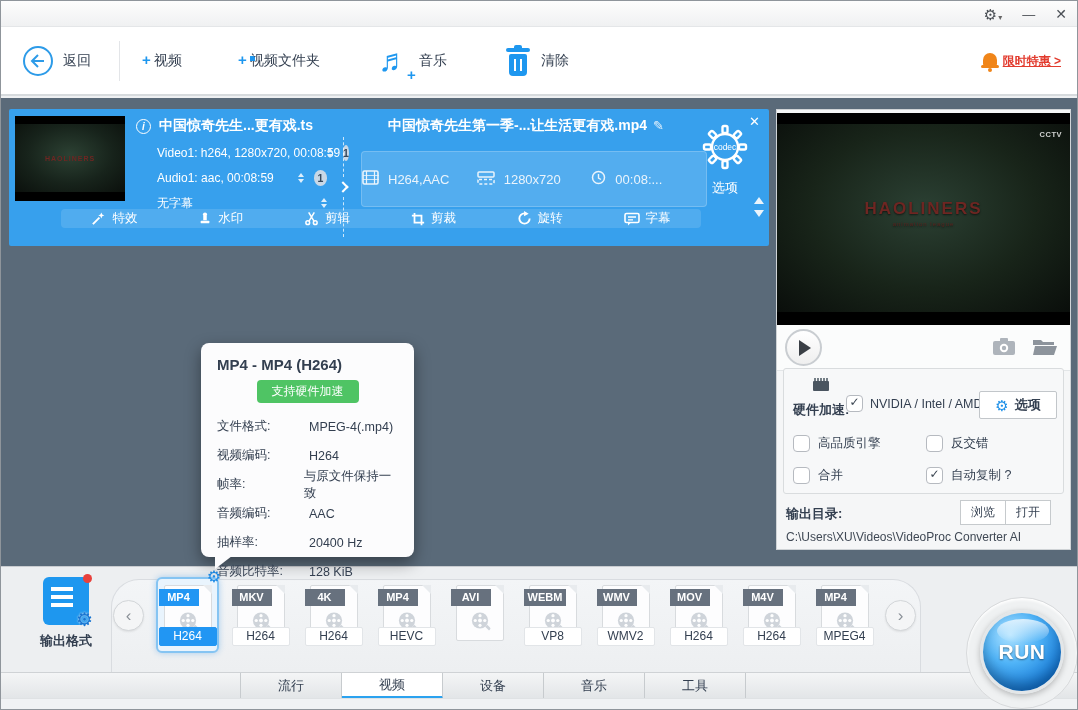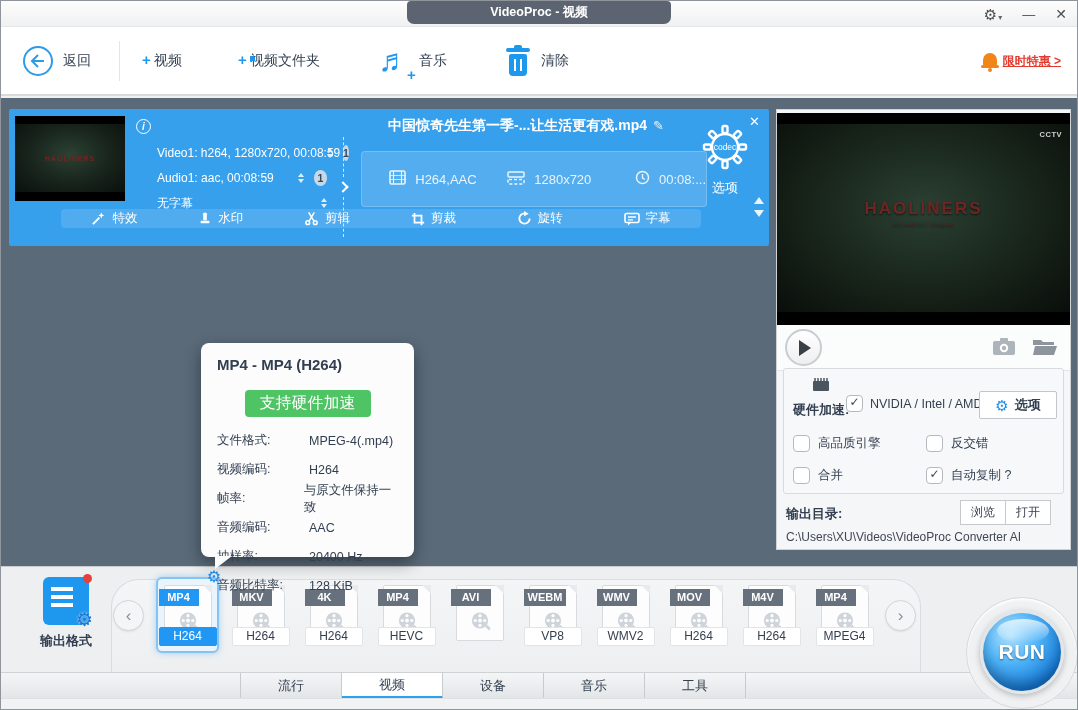--- a/index.html
+++ b/index.html
@@ -60,38 +60,38 @@
   .tri-down{width:0;height:0;border-left:3.5px solid transparent;border-right:3.5px solid transparent;border-top:4.5px solid #dff0fc;}
   .count-badge{margin-left:10px;width:16px;height:16px;border-radius:50%;background:#c9d8e6;color:#35485c;
     font-size:10.5px;font-weight:700;display:flex;align-items:center;justify-content:center;}
   .connector{position:absolute;left:334px;top:28px;width:1px;}
   .conn-seg{border-left:1px dashed rgba(255,255,255,.75);width:0;height:40px;}
   .conn-chev{width:8px;height:8px;border-top:2px solid #fff;border-right:2px solid #fff;transform:rotate(45deg);margin:6px 0 6px -4px;}
   .out-name{position:absolute;left:352px;top:8px;width:330px;text-align:center;color:#fff;font-size:14px;font-weight:700;white-space:nowrap;}
   .pencil{font-size:13px;font-weight:400;margin-left:6px;color:#eaf4fc;}
   .target-box{position:absolute;left:352px;top:42px;width:346px;height:56px;background:rgba(255,255,255,.14);
     border:1px solid rgba(255,255,255,.2);border-radius:4px;display:flex;align-items:center;color:#eaf4fc;font-size:13px;}
-  .tseg{flex:1;display:flex;align-items:center;justify-content:flex-end;gap:9px;white-space:nowrap;}
+  .tseg{flex:1;display:flex;align-items:center;justify-content:flex-start;gap:9px;white-space:nowrap;}
   .codec-wrap{position:absolute;left:691px;top:14px;width:50px;text-align:center;color:#fff;}
   .codec-options{margin-top:4px;font-size:13px;}
   .panel-close{position:absolute;right:9px;top:5px;color:#fff;font-size:13px;}
   .scroll-arrows{position:absolute;right:5px;top:88px;display:flex;flex-direction:column;gap:6px;}
   .sa-up{width:0;height:0;border-left:5px solid transparent;border-right:5px solid transparent;border-bottom:7px solid #eaf4fc;}
   .sa-down{width:0;height:0;border-left:5px solid transparent;border-right:5px solid transparent;border-top:7px solid #eaf4fc;}
   .tool-row{position:absolute;left:52px;right:68px;top:100px;height:19px;background:rgba(255,255,255,.13);
     border-radius:4px;display:flex;align-items:center;justify-content:space-around;}
   .tool-btn{display:flex;align-items:center;gap:6px;color:#fff;font-size:12.5px;}
   .tool-ic{display:flex;align-items:center;}
   
   .tooltip{position:absolute;left:200px;top:245px;width:213px;height:214px;background:#fcfcfd;border-radius:8px;
     box-shadow:0 6px 16px rgba(0,0,0,.4);z-index:30;}
   .tooltip::after{content:'';position:absolute;left:14px;bottom:-12px;width:0;height:0;
     border-top:13px solid #fcfcfd;border-right:17px solid transparent;}
   .tt-title{padding:13px 16px 0;font-size:15px;font-weight:700;color:#333f50;}
-  .tt-badge{display:block;width:fit-content;margin:17px auto 7px;background:#4fc464;color:#fff;font-size:16px;
+  .tt-badge{display:block;width:fit-content;margin:7px auto 7px;background:#4fc464;color:#fff;font-size:12px;
     padding:3px 15px;border-radius:4px;}
   .tt-rows{padding:2px 16px 0;}
   .tt-row{display:flex;align-items:center;height:29px;font-size:12.5px;color:#333f50;}
   .tt-label{width:92px;}
   
   .right-panel{position:absolute;left:775px;top:11px;width:295px;height:441px;background:#f5f6f7;border:1px solid #cfd3d6;z-index:5;}
   .preview{position:absolute;left:0;top:3px;width:293px;height:212px;background:#000;overflow:hidden;}
   .pv-frame{position:absolute;left:0;right:0;top:11px;bottom:13px;
     background:radial-gradient(ellipse at 50% 45%,#2b4033 0%,#182419 55%,#0a0e0b 100%);}
   .pv-wm{position:absolute;left:0;right:0;top:40%;text-align:center;color:#6e2622;font-size:17px;font-weight:700;
@@ -167,21 +167,20 @@
     display:flex;align-items:center;justify-content:center;font-size:13px;color:#333f50;}
   .tab.active{background:#fff;border-bottom:3px solid #2ba2ef;}
   .statusbar{position:absolute;left:0;bottom:0;width:1078px;height:13px;background:#f0f2f4;border-top:1px solid #dfe2e4;}
 </style>
 </head>
 <body>
 
 <div class="window">
 
   <div class="titlebar">
-    <div class="title-tab">VideoProc - 视频</div>
     <div class="win-controls">
       <span class="win-btn">
         <span class="wb-gear">⚙</span>
         <span class="wb-caret">▾</span>
       </span>
       <span class="win-btn wb-min">—</span>
       <span class="win-btn wb-close">✕</span>
     </div>
   </div>
 
@@ -232,20 +231,21 @@
 
   <div class="main">
 
     <div class="src-panel">
       <div class="thumb">
         <div class="thumb-frame">
             <span class="thumb-wm">HAOLINERS</span>
           </div>
       </div>
       <span class="info-i">i</span>
+      <div class="src-name">中国惊奇先生...更有戏.ts</div>
 
       <div class="tracks">
 
       <div class="track-row">
             <span class="track-text">Video1: h264, 1280x720, 00:08:59</span>
             <span class="spinner">
               <i class="tri-up"></i>
               <i class="tri-down"></i>
             </span>
             <span class="count-badge">1</span>

